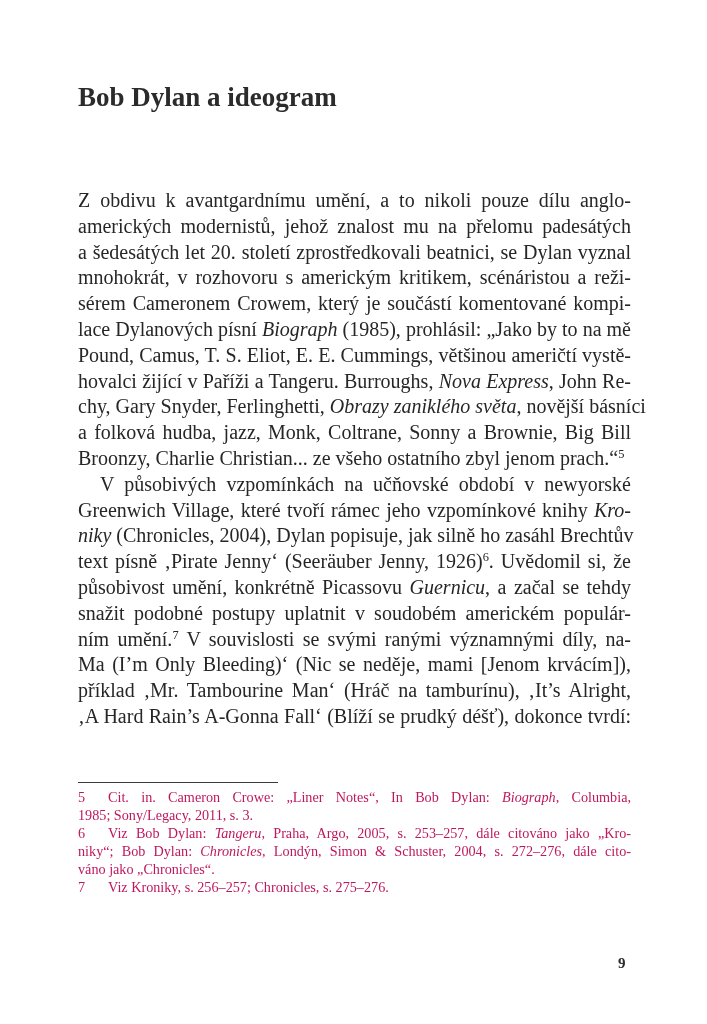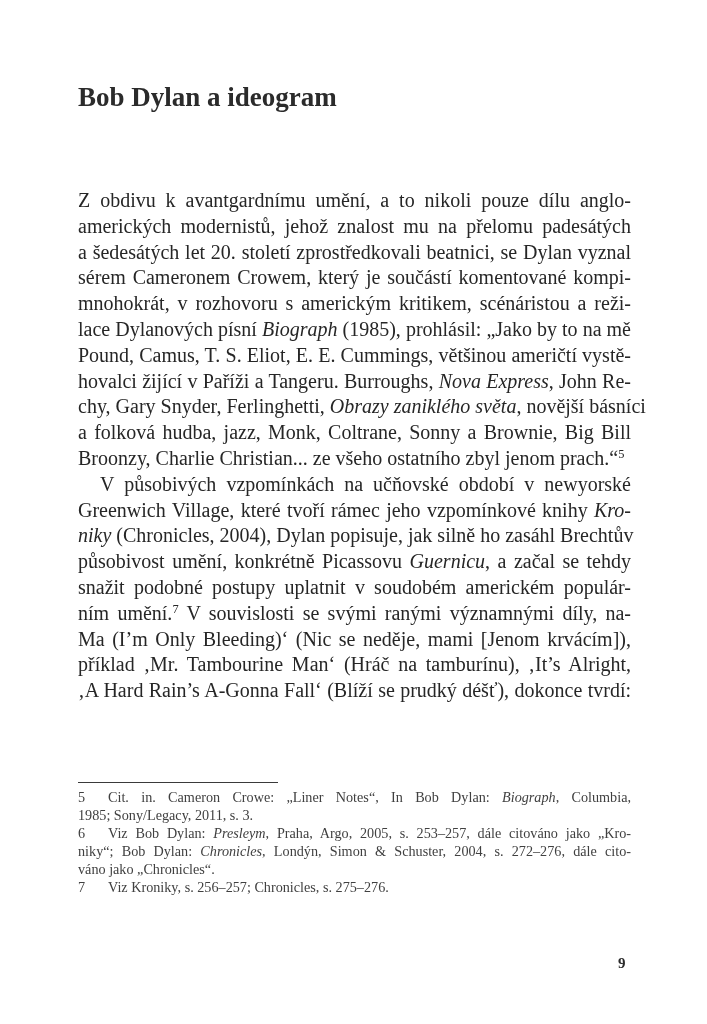--- a/index.html
+++ b/index.html
@@ -17,72 +17,73 @@
     }
     .line { display: block; white-space: nowrap; text-align: justify; text-align-last: justify; height: 25.8px; }
     .line.last { text-align-last: left; }
     .line.indent { padding-left: 22px; }
     .body-text i, .fn i { font-style: italic; }
     sup { font-size: 0.62em; vertical-align: 0.55em; line-height: 0; }
     .rule { position: absolute; left: 78px; top: 782px; width: 200px; height: 0; border-top: 1.2px solid #3a3a3a; }
     .footnotes {
       position: absolute; left: 78px; top: 788px; width: 553px;
       font-family: "Liberation Serif", "DejaVu Serif", serif;
-      font-size: 14.2px; line-height: 18px; color: #404040;
+      font-size: 14.2px; line-height: 18px; color: #be185d;
     }
     .fn .line { height: 18px; }
     .fn-num { display: inline-block; width: 30px; text-align: left; }
     .page-number {
       position: absolute; left: 618px; top: 955px;
       font-family: "Liberation Serif", "DejaVu Serif", serif;
       font-size: 15px; font-weight: bold; color: #2b2b2b;
     }
   </style>
 </head>
 <body>
 
 <div class="page">
   <h1 class="title">Bob Dylan a ideogram</h1>
 
   <div class="body-text" id="body-text">
       <div>
         <span class="line"><span>Z obdivu k avantgardnímu umění, a to nikoli pouze dílu anglo-</span></span>
         <span class="line"><span>amerických modernistů, jehož znalost mu na přelomu padesátých</span></span>
         <span class="line"><span>a šedesátých let 20. století zprostředkovali beatnici, se Dylan vyznal</span></span>
+        <span class="line"><span>mnohokrát, v rozhovoru s americkým kritikem, scénáristou a reži-</span></span>
         <span class="line"><span>sérem Cameronem Crowem, který je součástí komentované kompi-</span></span>
-        <span class="line"><span>mnohokrát, v rozhovoru s americkým kritikem, scénáristou a reži-</span></span>
         <span class="line"><span>lace Dylanových písní </span><i>Biograph</i><span> (1985), prohlásil: „Jako by to na mě</span></span>
         <span class="line"><span>Pound, Camus, T. S. Eliot, E. E. Cummings, většinou američtí vystě-</span></span>
         <span class="line"><span>hovalci žijící v Paříži a Tangeru. Burroughs, </span><i>Nova Express</i><span>, John Re-</span></span>
         <span class="line"><span>chy, Gary Snyder, Ferlinghetti, </span><i>Obrazy zaniklého světa</i><span>, novější básníci</span></span>
         <span class="line"><span>a folková hudba, jazz, Monk, Coltrane, Sonny a Brownie, Big Bill</span></span>
         <span class="line last"><span>Broonzy, Charlie Christian... ze všeho ostatního zbyl jenom prach.“</span><sup>5</sup></span>
       </div>
       <div>
         <span class="line indent"><span>V působivých vzpomínkách na učňovské období v newyorské</span></span>
         <span class="line"><span>Greenwich Village, které tvoří rámec jeho vzpomínkové knihy </span><i>Kro-</i></span>
         <span class="line"><i>niky</i><span> (Chronicles, 2004), Dylan popisuje, jak silně ho zasáhl Brechtův</span></span>
+        <span class="line"><span>text písně ‚Pirate Jenny‘ (Seeräuber Jenny, 1926)</span><sup>6</sup><span>. Uvědomil si, že</span></span>
         <span class="line"><span>působivost umění, konkrétně Picassovu </span><i>Guernicu</i><span>, a začal se tehdy</span></span>
         <span class="line"><span>snažit podobné postupy uplatnit v soudobém americkém populár-</span></span>
         <span class="line"><span>ním umění.</span><sup>7</sup><span> V souvislosti se svými ranými významnými díly, na-</span></span>
         <span class="line"><span>Ma (I’m Only Bleeding)‘ (Nic se neděje, mami [Jenom krvácím]),</span></span>
         <span class="line"><span>příklad ‚Mr. Tambourine Man‘ (Hráč na tamburínu), ‚It’s Alright,</span></span>
         <span class="line"><span>‚A Hard Rain’s A-Gonna Fall‘ (Blíží se prudký déšť), dokonce tvrdí:</span></span>
       </div>
     </div>
 
   <div class="rule"></div>
 
   <div class="footnotes" id="footnotes">
       <div class="fn">
         <span class="line"><span class="fn-num">5</span><span>Cit. in. Cameron Crowe: „Liner Notes“, In Bob Dylan: </span><i>Biograph</i><span>, Columbia,</span></span>
         <span class="line last"><span>1985; Sony/Legacy, 2011, s. 3.</span></span>
       </div>
       <div class="fn">
-        <span class="line"><span class="fn-num">6</span><span>Viz Bob Dylan: </span><i>Presleym</i><span>, Praha, Argo, 2005, s. 253–257, dále citováno jako „Kro-</span></span>
+        <span class="line"><span class="fn-num">6</span><span>Viz Bob Dylan: </span><i>Tangeru</i><span>, Praha, Argo, 2005, s. 253–257, dále citováno jako „Kro-</span></span>
         <span class="line"><span>niky“; Bob Dylan: </span><i>Chronicles</i><span>, Londýn, Simon &amp; Schuster, 2004, s. 272–276, dále cito-</span></span>
         <span class="line last"><span>váno jako „Chronicles“.</span></span>
       </div>
       <div class="fn">
         <span class="line last"><span class="fn-num">7</span><span>Viz Kroniky, s. 256–257; Chronicles, s. 275–276.</span></span>
       </div>
     </div>
 
   <div class="page-number">9</div>
 </div>

